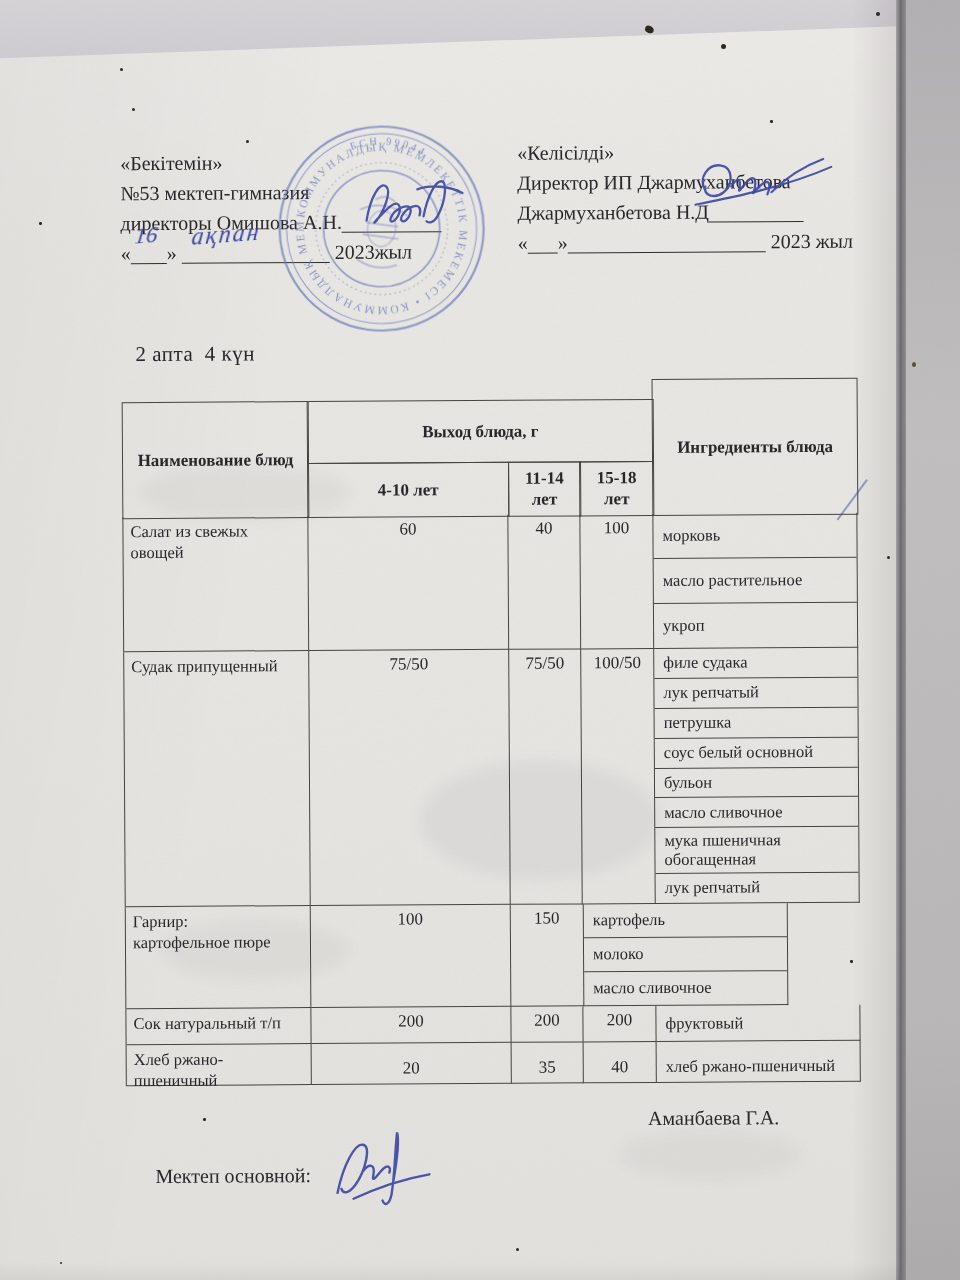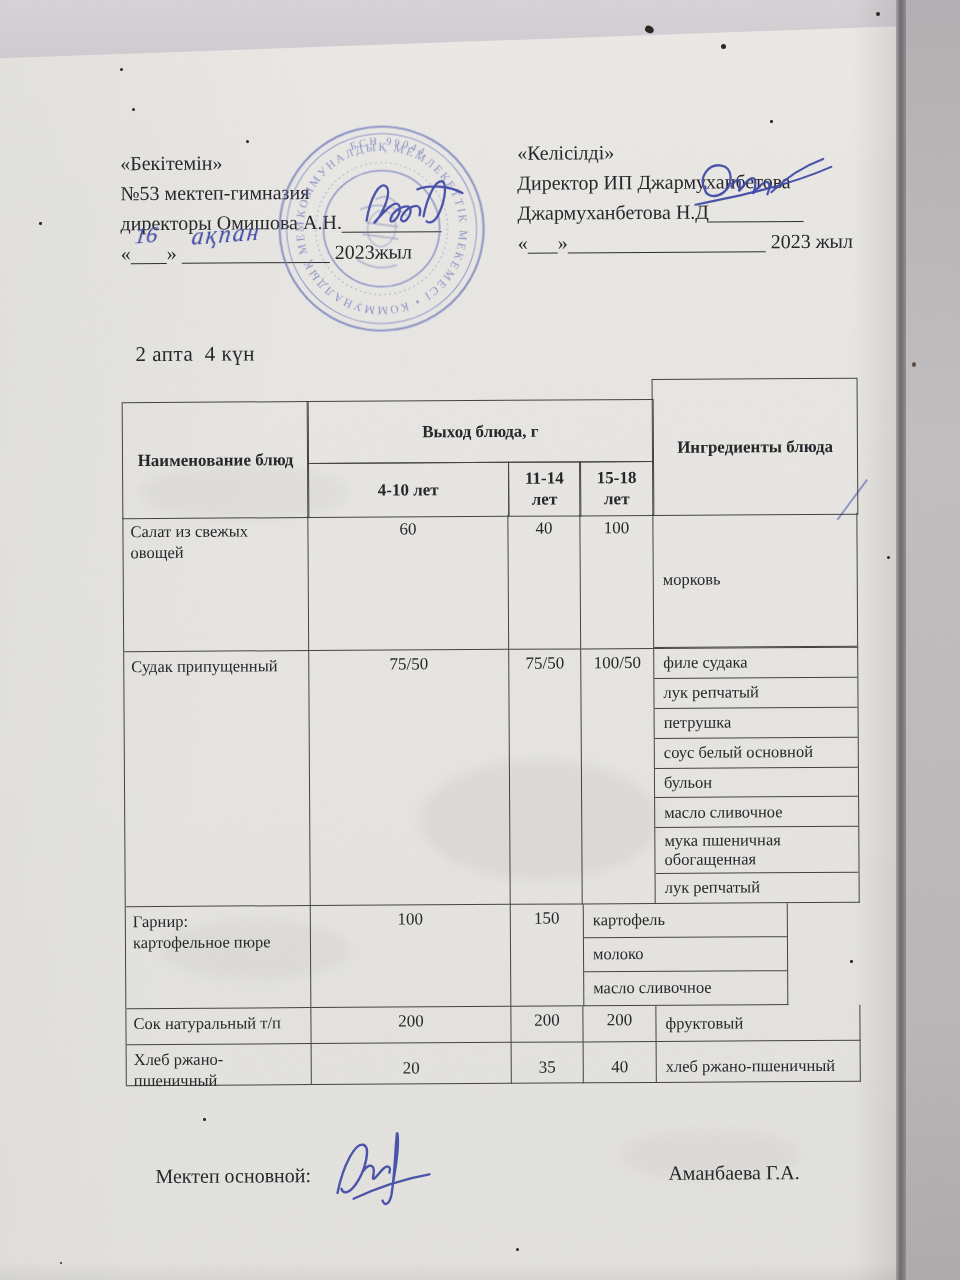--- a/index.html
+++ b/index.html
@@ -170,20 +170,22 @@
         <div class="trow" style="height: 135px;">
           <div class="cell name-cell">
             <div>Салат из свежых</div>
             <div>овощей</div>
           </div>
           <div class="cell val-cell val1">60</div>
           <div class="cell val-cell val2">40</div>
           <div class="cell val-cell val3">100</div>
           <div class="cell ing-cell">
             <div class="ing-sub">морковь</div>
+            <div class="ing-sub">масло растительное</div>
+            <div class="ing-sub last">укроп</div>
           </div>
         </div>
         <div class="trow" style="height: 255px;">
           <div class="cell name-cell">
             <div>Судак припущенный</div>
           </div>
           <div class="cell val-cell val1">75/50</div>
           <div class="cell val-cell val2">75/50</div>
           <div class="cell val-cell val3">100/50</div>
           <div class="cell ing-cell">
@@ -230,21 +232,21 @@
           <div class="cell val-cell val2 vbottom">35</div>
           <div class="cell val-cell val3 vbottom">40</div>
           <div class="cell ing-cell">
             <div class="ing-single vbottom">хлеб ржано-пшеничный</div>
           </div>
         </div>
       </div>
   </div>
 
   <div class="abs footer-label" style="left:152px;top:1163px;">Мектеп основной:</div>
-  <div class="abs footer-label" style="left:645px;top:1163px;margin-left:20px;">Аманбаева Г.А.</div>
+  <div class="abs footer-label" style="left:645px;top:1108px;">Аманбаева Г.А.</div>
 
 </div>
 
 <div class="speck" style="left:645px;top:26px;width:9px;height:7px;transform:rotate(20deg);border-radius:40% 60% 50% 50%;"></div>
 <div class="speck" style="left:721px;top:44px;width:5px;height:5px;"></div>
 <div class="speck" style="left:876px;top:12px;width:4px;height:4px;"></div>
 <div class="speck" style="left:132px;top:108px;width:3px;height:3px;"></div>
 <div class="speck" style="left:246px;top:140px;width:3px;height:3px;"></div>
 <div class="speck" style="left:39px;top:222px;width:2.5px;height:2.5px;"></div>
 <div class="speck" style="left:770px;top:120px;width:2.5px;height:2.5px;"></div>

